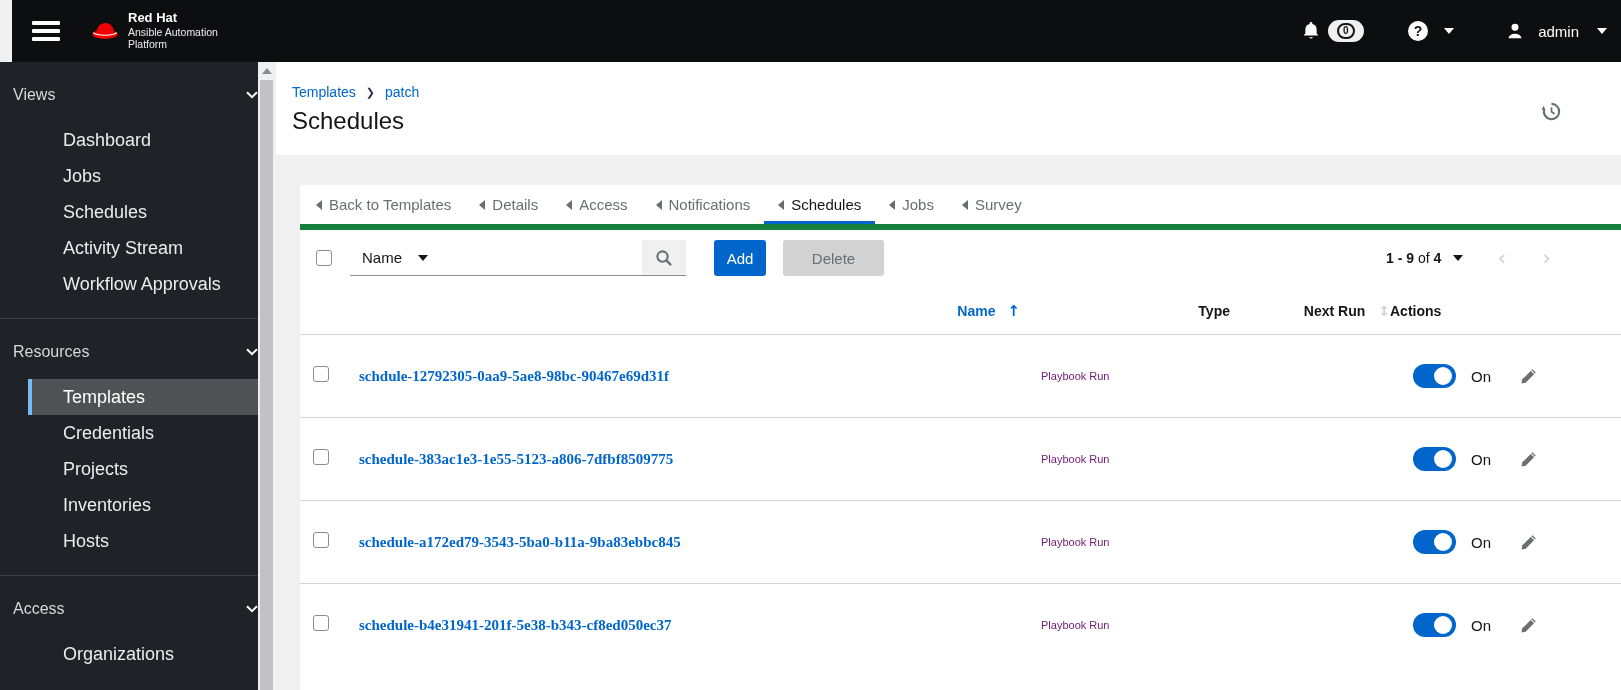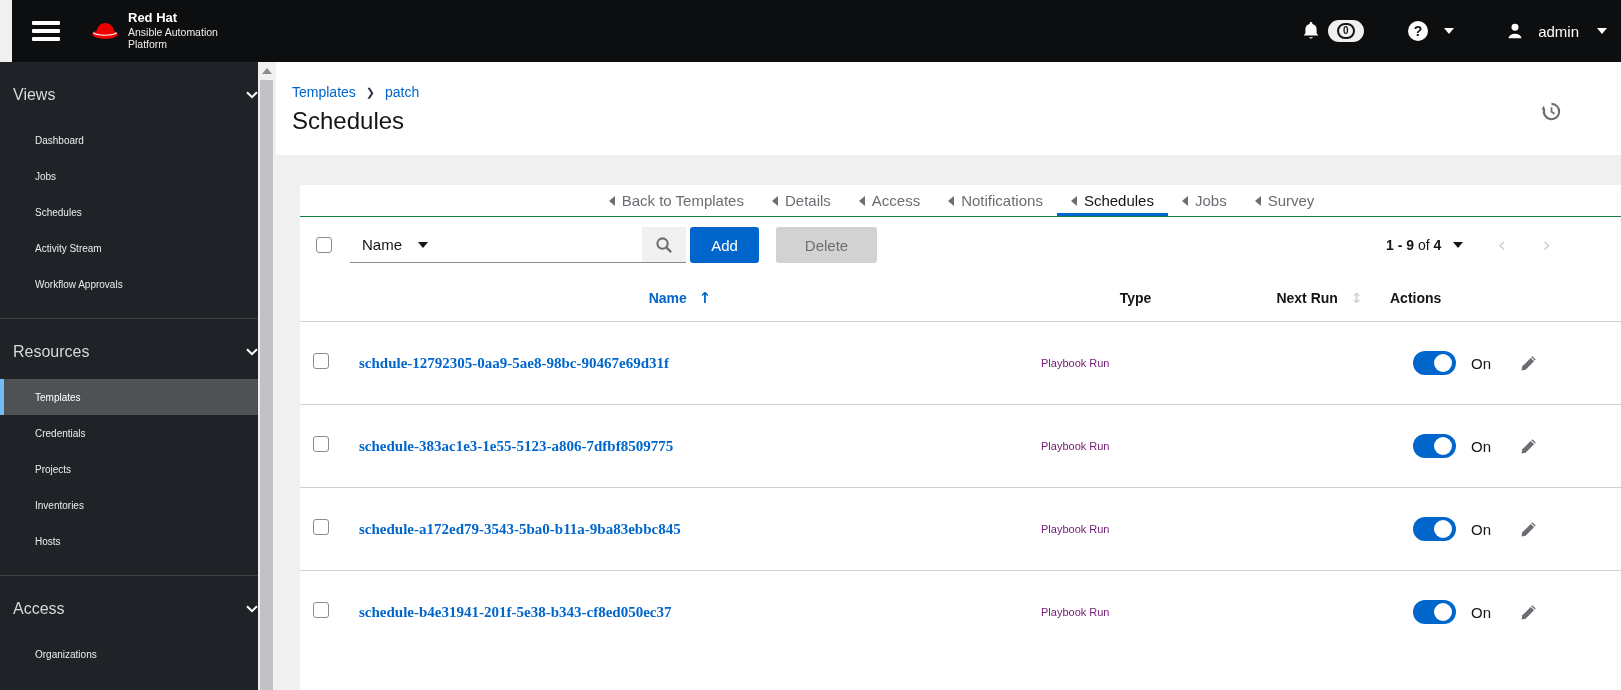--- a/index.html
+++ b/index.html
@@ -25,66 +25,66 @@
   .user-name { color:#fff; font-size:15px; margin:0 8px 0 4px; }
 
   
   .sidebar { position:absolute; left:0; top:62px; width:258px; bottom:0; background:#1f2226; overflow:hidden; }
   .nav-group { padding:12px 0 16px; }
   .nav-group + .nav-group { border-top:1px solid #3c3f42; }
   .group-head { display:flex; justify-content:space-between; align-items:center; padding:12px 0 10px 13px; cursor:pointer;gap:35px; }
   .group-title { font-size:16px; color:#d8d8d8; }
   .chev { display:inline-block; }
   .nav-list { list-style:none; margin-top:8px; }
-  .nav-item { height:36px; display:flex; align-items:center; padding-left:31px; font-size:10px; color:#ececec; cursor:pointer; border-left:4px solid transparent; }
+  .nav-item { height:36px; display:flex; align-items:center; padding-left:31px; font-size:18px; color:#ececec; cursor:pointer; border-left:4px solid transparent;margin-left:28px; }
   .nav-item.selected { background:#4f5255; border-left-color:#73bcf7; color:#fff; }
 
   
   .side-scrollbar { position:absolute; left:258px; top:62px; width:18px; bottom:0; background:#f0f0f1; }
   .sb-arrow { position:absolute; top:6px; left:4px; width:0; height:0; border-left:5px solid transparent; border-right:5px solid transparent; border-bottom:6px solid #8a8d90; }
   .sb-thumb { position:absolute; top:18px; bottom:0; left:2px; width:13px; background:#c2c2c4; }
 
   
   .content { position:absolute; left:276px; top:62px; right:0; bottom:0; background:#f0f0f0; }
   .page-header { background:#fff; height:93px; padding:16px 0 0 16px; position:relative; }
   .breadcrumb { font-size:14px; display:flex; align-items:center; gap:10px; margin-top:6px; }
   .breadcrumb a { color:#0066cc; text-decoration:none; cursor:pointer; }
   .bc-sep { color:#30324d; font-size:11px; }
   .page-title { font-size:24px; font-weight:400; color:#151515; margin-top:7px; }
   .history-btn { position:absolute; right:58px; top:38px; background:none; border:none; cursor:pointer; }
 
   .card { margin-left:24px; margin-top:30px; background:#fff; min-height:505px; }
 
   
-  .tabs { display:flex; align-items:stretch; height:32px; border-bottom:1px solid #15803d; padding-left:2px;justify-content:center; }
+  .tabs { display:flex; align-items:stretch; height:45px; border-bottom:6px solid #15803d; padding-left:2px; }
   .tab { display:flex; align-items:center; gap:7px; padding:0 14px; font-size:15px; color:#6a6e73; cursor:pointer; position:relative; background:none; border:none; }
   .tab.active { color:#151515; box-shadow:inset 0 -3px 0 0 #0066cc; }
   .caret-left { width:0; height:0; border-top:5px solid transparent; border-bottom:5px solid transparent; border-right:6px solid #6a6e73; display:inline-block; }
 
   
   .toolbar { display:flex; align-items:center; padding:10px 0 10px 16px; height:56px; }
   .checkbox { width:16px; height:16px; border:1px solid #8a8d90; border-radius:3px; background:#fff; display:inline-block; cursor:pointer; flex:none; }
   .filter-select { width:90px; height:36px; margin-left:18px; background:#fff; border:none; border-bottom:1px solid #8a8d90; display:flex; align-items:center; justify-content:space-between; padding:0 12px; font-size:15px; cursor:pointer; }
   .filter-select .caret-down { border-top-color:#151515; border-left-width:5px; border-right-width:5px; }
   .search-input { width:202px; height:36px; border:none; border-bottom:1px solid #8a8d90; font-size:14px; padding:0 10px; outline:none; background:#fff; }
   .search-btn { width:44px; height:36px; background:#f0f0f0; border:none; border-bottom:1px solid #8a8d90; display:flex; align-items:center; justify-content:center; cursor:pointer; }
   .btn { height:36px; border:none; border-radius:3px; font-size:15px; cursor:pointer; }
-  .btn-add { width:69px; margin-left:4px; background:#0066cc; color:#fff; }
+  .btn-add { width:52px; margin-left:28px; background:#0066cc; color:#fff; }
   .btn-delete { width:101px; margin-left:17px; background:#d2d2d2; color:#6a6e73; cursor:default; }
   .pagination { margin-left:auto; display:flex; align-items:center; padding-right:70px; font-size:14px; }
   .pg-text b { font-weight:700; }
   .pg-caret { margin-left:12px; width:0; height:0; border-left:5px solid transparent; border-right:5px solid transparent; border-top:6px solid #151515; cursor:pointer; }
   .pg-nav { background:none; border:none; color:#d2d2d2; font-size:22px; line-height:1; cursor:default; font-family:"DejaVu Sans",sans-serif; }
   .pg-prev { margin-left:34px; }
   .pg-next { margin-left:36px; }
 
   
   table { width:100%; border-collapse:collapse; table-layout:fixed; }
   col.c-check { width:40px; } col.c-name { width:680px; } col.c-type { width:210px; } col.c-next { width:160px; } col.c-actions { width:auto; }
-  thead th { text-align:center; font-size:14px; font-weight:700; color:#151515; padding:16px 0 14px; }
+  thead th { text-align:right; font-size:14px; font-weight:700; color:#151515; padding:16px 0 14px; }
   th.th-name { color:#0066cc; cursor:pointer; }
   .sort-asc { color:#0066cc; font-size:15px; margin-left:12px; font-family:"DejaVu Sans",sans-serif; }
   .sort-both { color:#d2d2d2; font-size:14px; margin-left:13px; font-family:"DejaVu Sans",sans-serif; }
   th.th-actions { text-align:left; padding-right:42px; }
   th.th-type { padding-left:21px; } th.th-next { padding-left:19px; }
   tbody tr { border-top:1px solid #d2d2d2; height:83px; }
   td.td-check { padding-left:13px; }
   td.td-name { padding-left:19px; }
   td.td-name a { color:#0066cc; font-size:15px; font-weight:600; text-decoration:none; cursor:pointer;font-family:Liberation Serif, serif; }
   td.td-type { padding-left:21px; font-size:11px; color:#701a75; }

